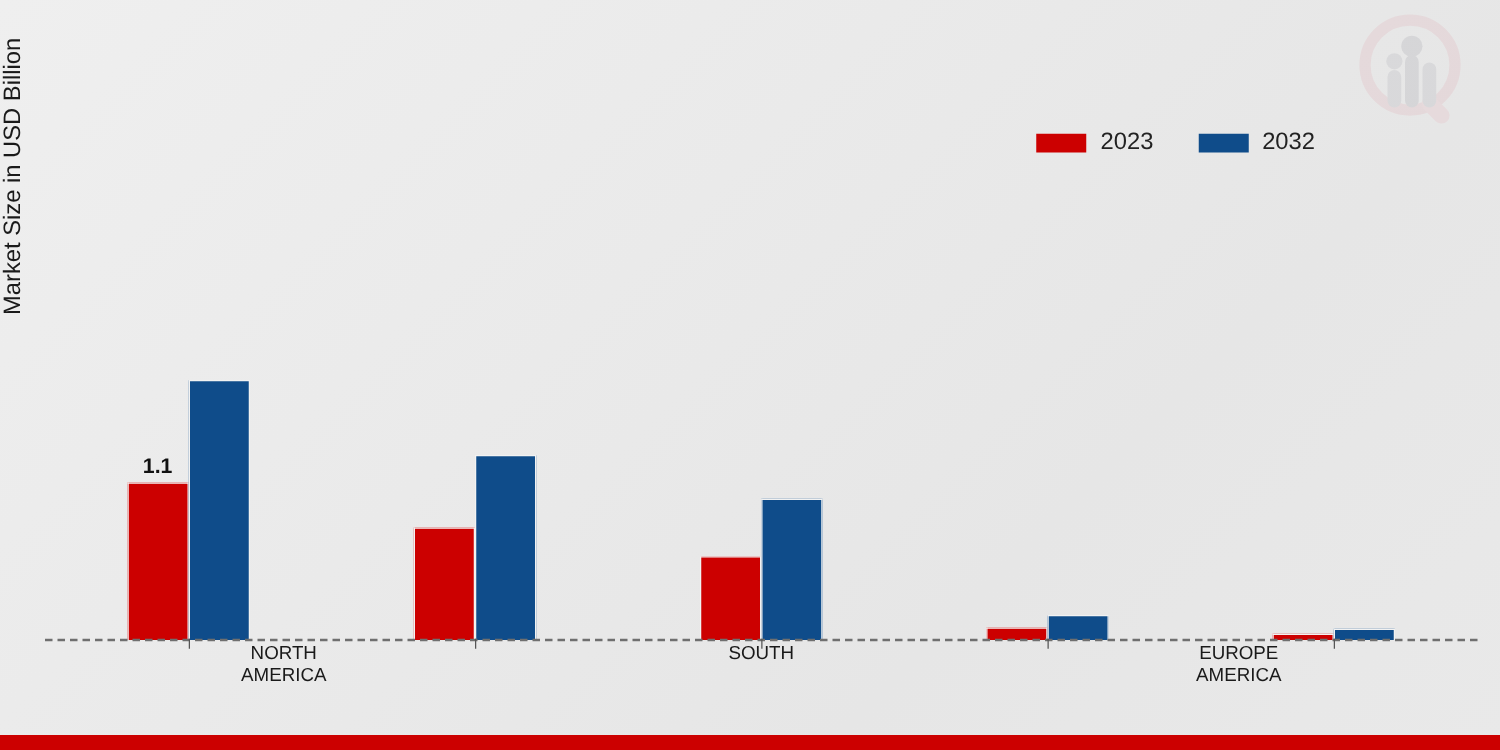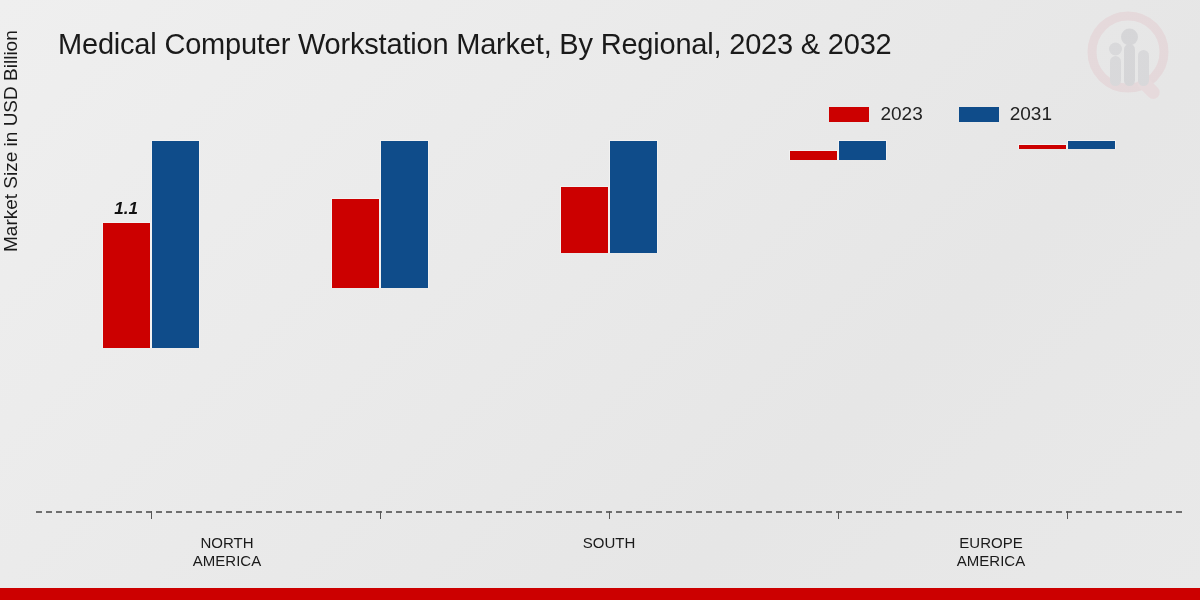--- a/index.html
+++ b/index.html
@@ -103,23 +103,22 @@
     top: 140px;
     height: 372px;
     display: flex;
     align-items: flex-end;
   }
   .group {
     flex: 1 1 0;
     height: 100%;
     position: relative;
     display: flex;
-    align-items: flex-start;
+    align-items: flex-end;
     justify-content: center;
-    font-style: italic;
   }
   .bars {
     display: flex;
     align-items: flex-end;
     gap: 0px;
     position: relative;
   }
   .bar {
     width: 47px;
     display: block;
@@ -147,21 +146,20 @@
     font-family: "Liberation Sans", sans-serif;
   }
 
   
   .cat-labels {
     position: absolute;
     left: 36px;
     right: 18px;
     top: 514px;
     display: flex;
-    margin-top: 20px;
   }
   .cat-label {
     flex: 1 1 0;
     text-align: center;
     font-size: 15px;
     color: #1a1a1a;
     line-height: 1.22;
     font-family: "Liberation Sans", sans-serif;
   }
   .cat-label .l2 { display: block; }
@@ -209,30 +207,29 @@
       <circle cx="48" cy="46" r="36" fill="none" stroke="#e3c9cd" stroke-width="9"></circle>
       <rect x="64" y="68" width="26" height="13" rx="6.5" transform="rotate(45 64 68)" fill="#e8ccd0"></rect>
       <rect x="30" y="50" width="11" height="30" rx="5.5" fill="#c9c9cd"></rect>
       <rect x="44" y="38" width="11" height="42" rx="5.5" fill="#c2c2c7"></rect>
       <rect x="58" y="44" width="11" height="36" rx="5.5" fill="#c9c9cd"></rect>
       <circle cx="35.5" cy="43" r="6.5" fill="#c9c9cd"></circle>
       <circle cx="49.5" cy="31" r="8.5" fill="#c2c2c7"></circle>
     </svg>
   </div>
 
-  <div class="chart-title">Medical Computer Workstation Market, By Regional, 2023 &amp; 2032</div>
 
   <div class="legend">
     <div class="legend-item">
       <span class="legend-swatch" style="background:#cc0000"></span>
       <span class="legend-label">2023</span>
     </div>
     <div class="legend-item">
       <span class="legend-swatch" style="background:#0f4c8a"></span>
-      <span class="legend-label">2031</span>
+      <span class="legend-label">2032</span>
     </div>
   </div>
 
   <div class="y-axis-title">Market Size in USD Billion</div>
 
   <div class="groups">
 
     <div class="group">
       <div class="bars">
         <div class="bar red" style="height:125px">

